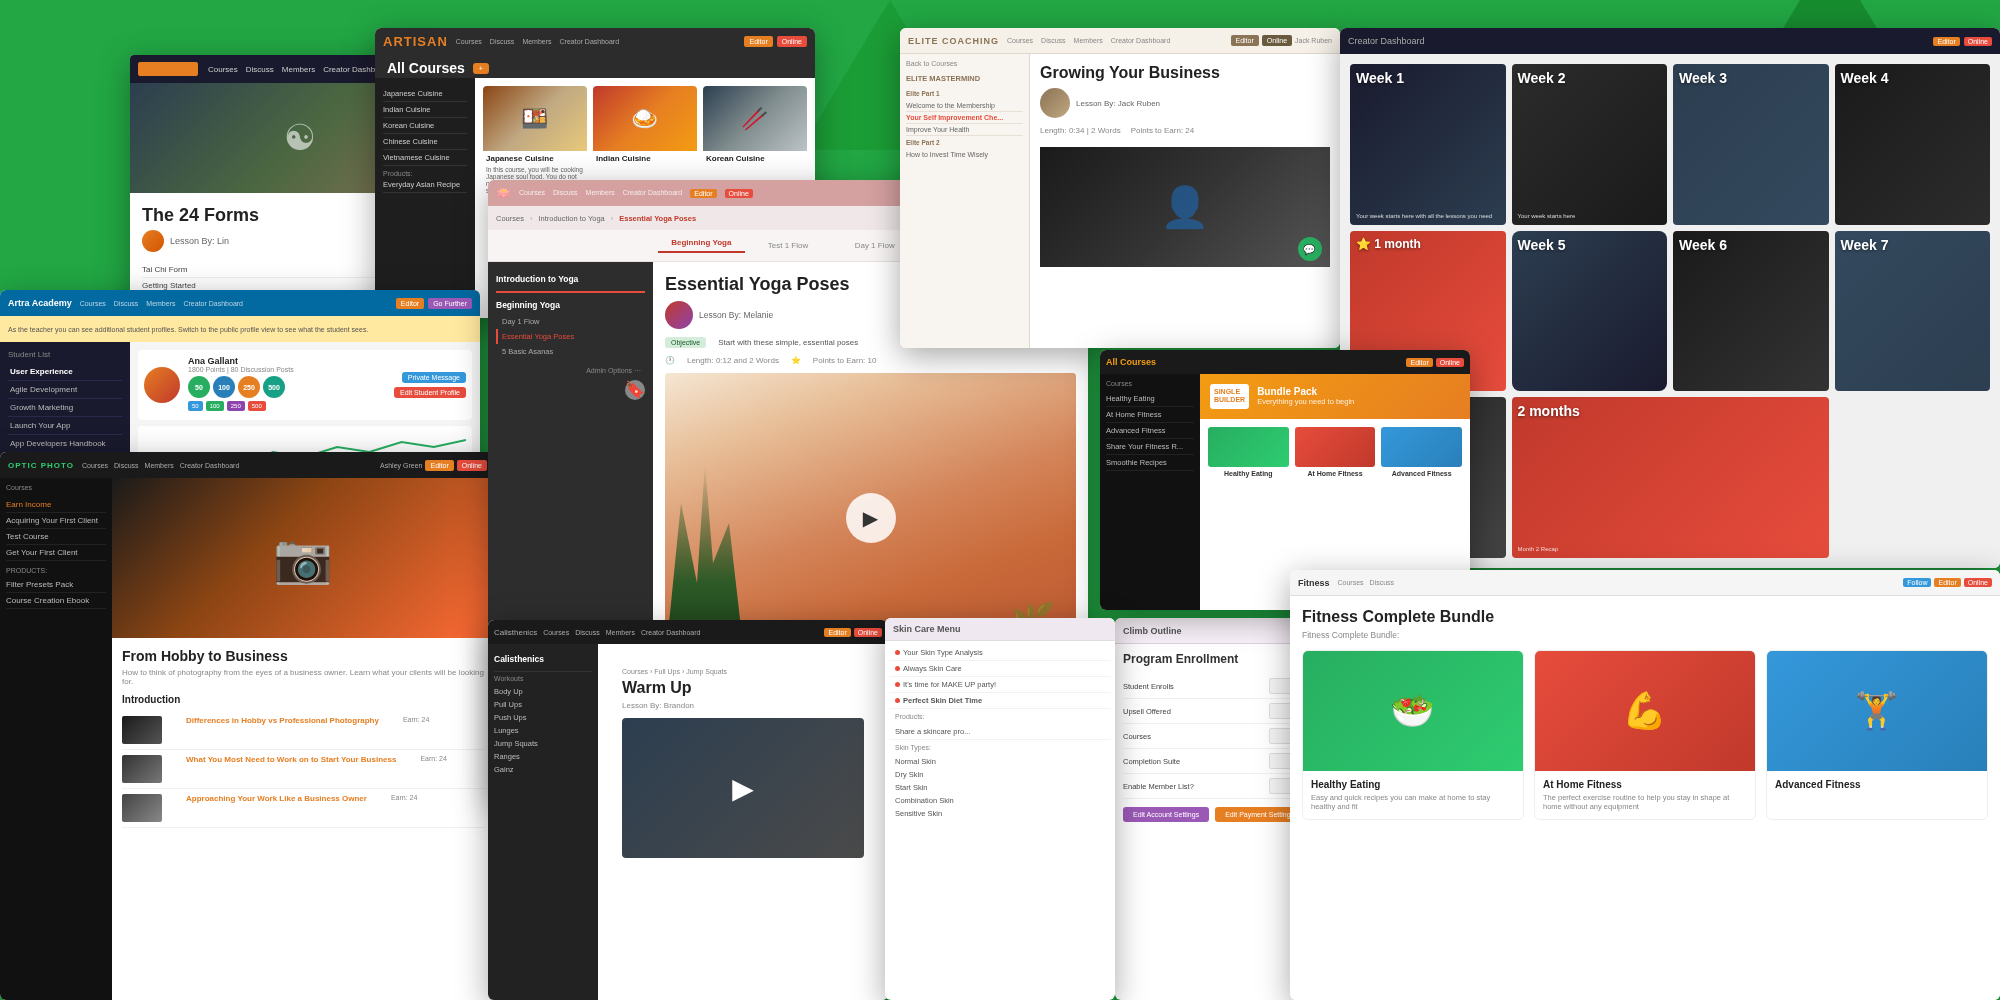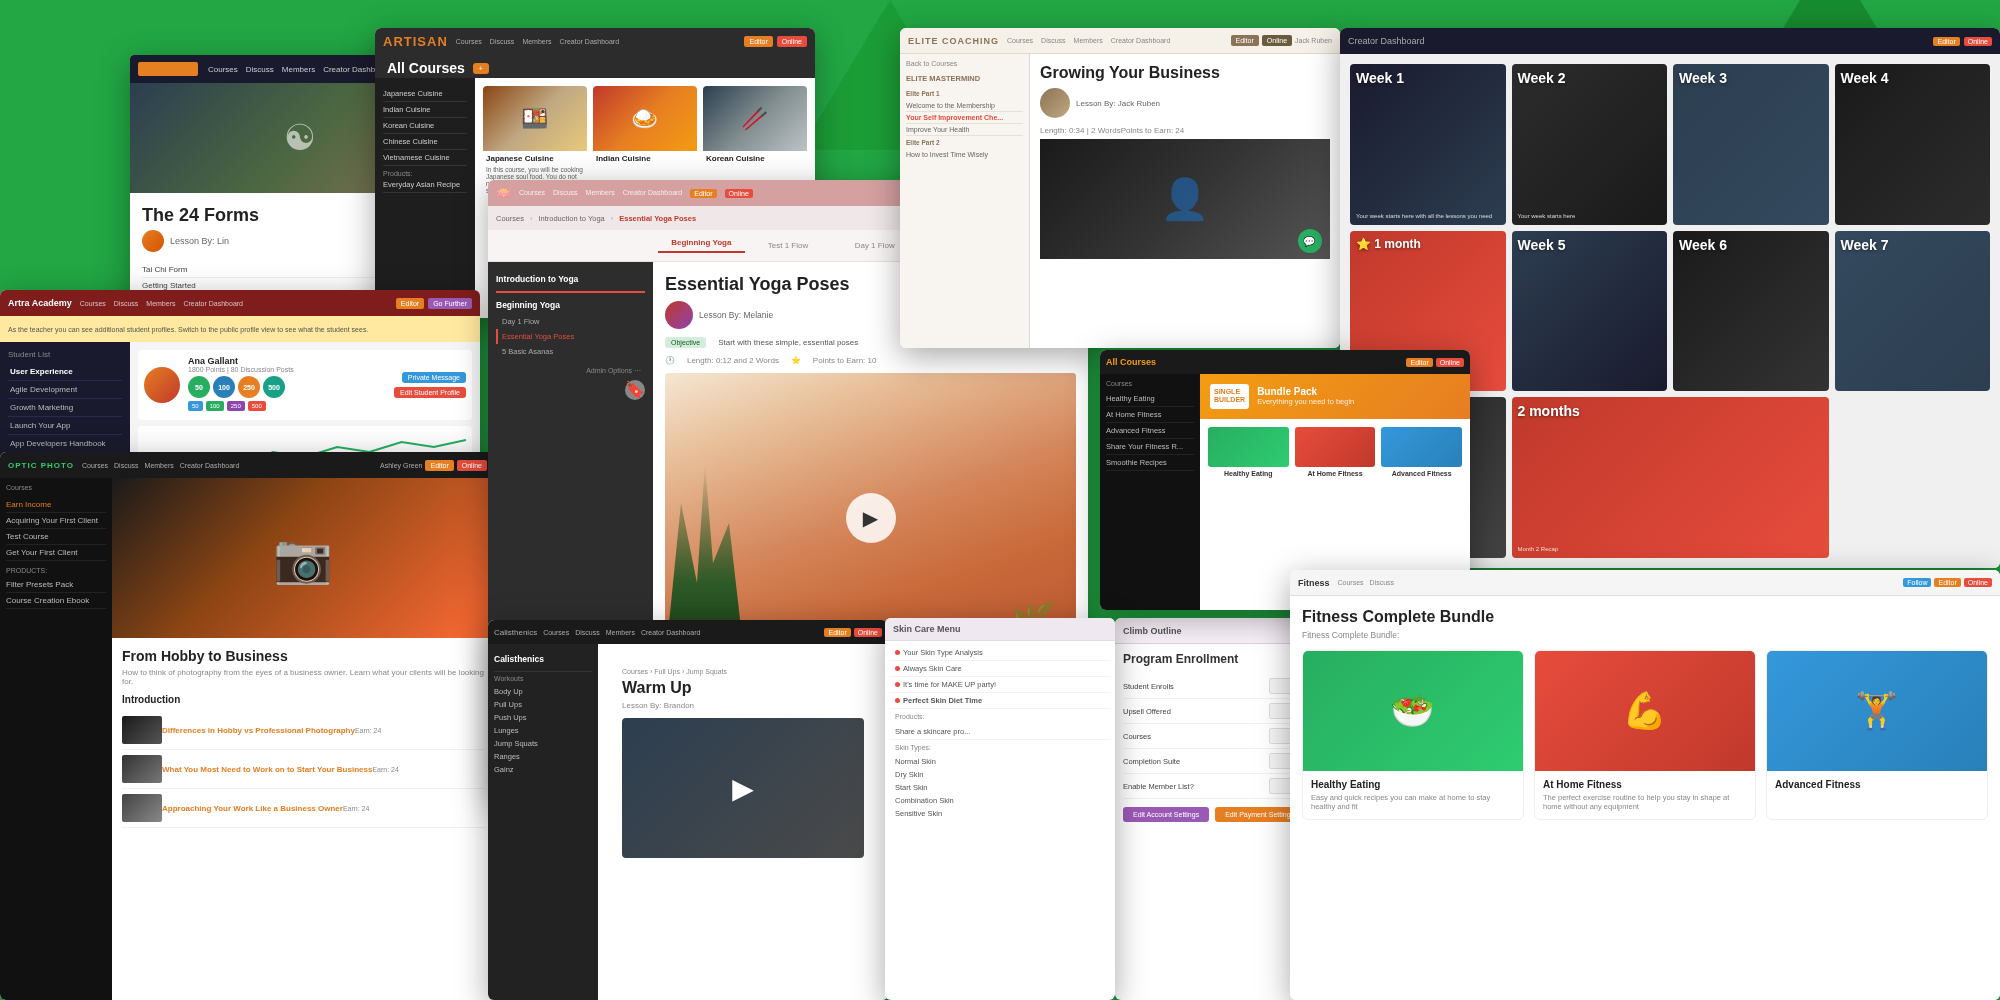--- a/index.html
+++ b/index.html
@@ -212,21 +212,21 @@
     }
 
     
     #card-academy {
       left: 0;
       top: 290px;
       width: 480px;
       height: 330px;
     }
     #card-academy .nav-bar {
-      background: #7f1d1d;
+      background: #0369a1;
       height: 26px;
       display: flex;
       align-items: center;
       padding: 0 8px;
       gap: 8px;
     }
     #card-academy .nav-brand {
       font-size: 9px;
       font-weight: 700;
       color: #fff;
@@ -400,22 +400,21 @@
       margin-bottom: 8px;
     }
     #card-photo .section-head {
       font-size: 10px;
       font-weight: 700;
       color: #222;
       margin-bottom: 6px;
     }
     #card-photo .lesson-item {
       display: flex;
-      align-items: center;
-      gap: 0;
+      gap: 24px;
       padding: 5px 0;
       border-bottom: 1px solid #f0f0f0;
     }
     #card-photo .lesson-thumb {
       width: 40px;
       height: 28px;
       border-radius: 2px;
       flex-shrink: 0;
     }
     #card-photo .lesson-title {
@@ -685,23 +684,24 @@
       color: #666;
     }
     #card-business .lesson-avatar {
       width: 30px;
       height: 30px;
       border-radius: 50%;
       background: linear-gradient(135deg, #8b7355, #c0a882);
     }
     #card-business .meta-row {
       display: flex;
+      gap: 10px;
       font-size: 8px;
       color: #888;
-      margin-bottom: 4px;
+      margin-bottom: 12px;
     }
     #card-business .video-thumb {
       width: 100%;
       height: 120px;
       background: linear-gradient(135deg, #1a1a1a 0%, #333 50%, #555 100%);
       border-radius: 4px;
       display: flex;
       align-items: center;
       justify-content: center;
       position: relative;
@@ -1434,21 +1434,21 @@
 
       <div class="week-card" style="background:linear-gradient(135deg,#1a1a1a,#2c2c2c);">
         <div class="week-label">Week 4</div>
       </div>
 
       <div class="week-card" style="background:linear-gradient(135deg,#c0392b,#e74c3c);">
         <div class="week-label" style="font-size:12px;">⭐ 1 month</div>
         <div class="week-sub">Month 1 Recap</div>
       </div>
 
-      <div class="week-card" style="background:linear-gradient(135deg,#2c3e50,#1a1a2e);">
+      <div class="week-card" style="background:linear-gradient(135deg,#2c3e50,#1a1a2e);border-radius:8px;">
         <div class="week-label">Week 5</div>
       </div>
 
       <div class="week-card" style="background:linear-gradient(135deg,#1a1a1a,#333);">
         <div class="week-label">Week 6</div>
       </div>
 
       <div class="week-card" style="background:linear-gradient(135deg,#34495e,#2c3e50);">
         <div class="week-label">Week 7</div>
       </div>

